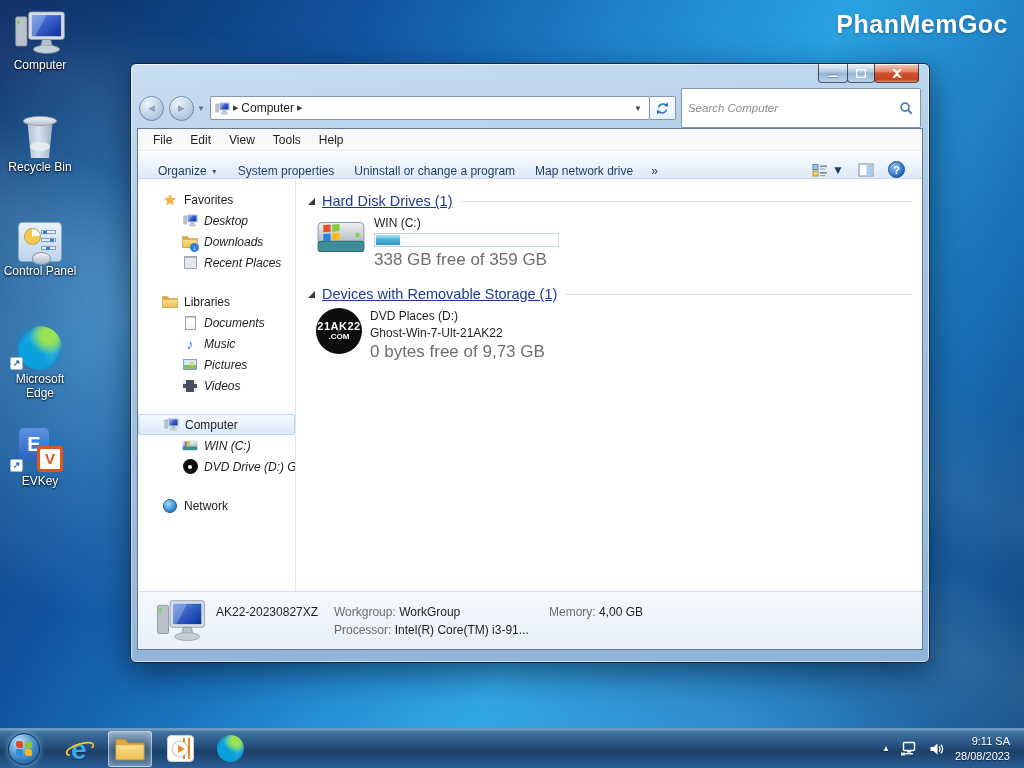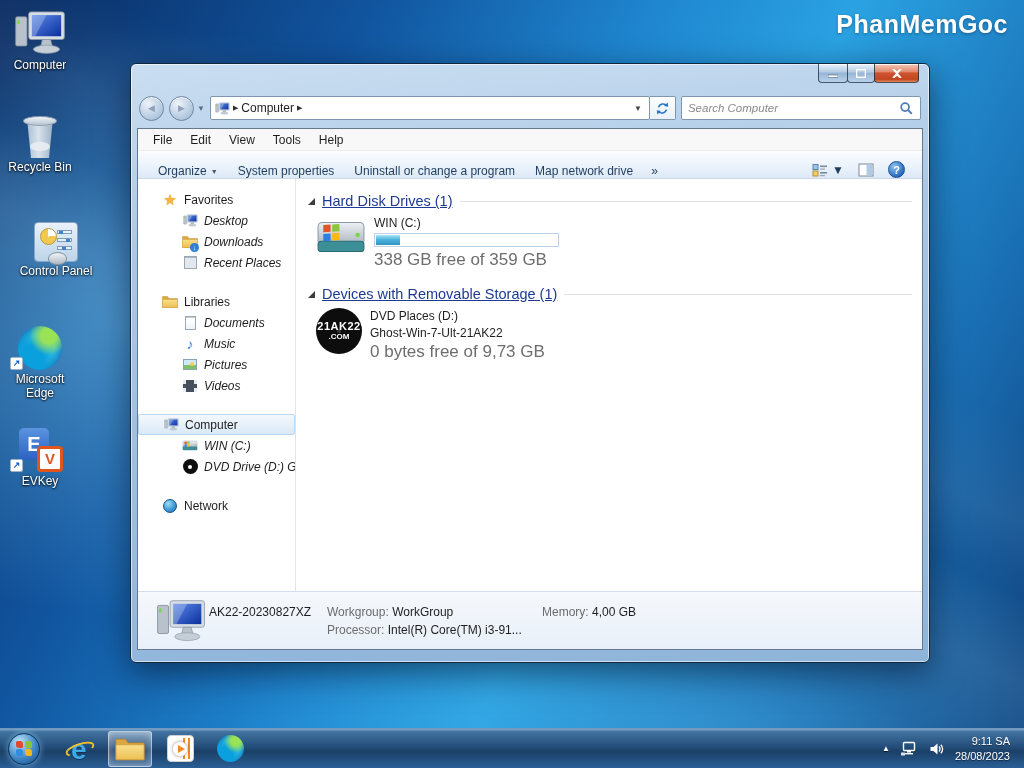--- a/index.html
+++ b/index.html
@@ -58,21 +58,21 @@
   .navrow { display:flex; align-items:center; padding:0 8px 6px 8px; gap:5px; height:34px; }
   .navbtn { width:25px; height:25px; border-radius:50%; border:1px solid #6f86a0;
     background:radial-gradient(circle at 35% 30%, #eef4fa, #b9cde2 60%, #9cb6d2); display:flex; align-items:center; justify-content:center;
     color:#8fa2ba; font-size:11px; box-shadow:inset 0 1px 0 rgba(255,255,255,.9); }
   .navcaret { color:#5b7088; font-size:8px; margin-left:-2px; }
   .addr { flex:0 0 440px; height:24px; background:#fff; border:1px solid #7e97af; border-radius:2px; display:flex; align-items:center; padding:0 4px; gap:3px; font-size:12px; color:#1e1e1e; }
   .addr .crumb-arrow { font-size:7px; color:#333; }
   .addr .flex { flex:1; }
   .addr .dd { font-size:8px; color:#444; padding:0 3px; }
   .refreshbtn { width:26px; height:24px; border:1px solid #7e97af; border-left:none; margin-left:-5px; border-radius:0 2px 2px 0; background:linear-gradient(#fdfeff,#e8f1fa); display:flex; align-items:center; justify-content:center; }
-  .searchbox { flex:1; height:24px; background:#fff; border:1px solid #7e97af; border-radius:2px; display:flex; align-items:center; padding:0 6px; }
+  .searchbox { flex:1; height:40px; background:#fff; border:1px solid #7e97af; border-radius:2px; display:flex; align-items:center; padding:0 6px; }
   .searchbox input { flex:1; border:none; outline:none; font-size:11.5px; font-style:italic; color:#444; font-family:"Liberation Sans",sans-serif; background:transparent; }
   .searchbox input::placeholder { color:#8a8a8a; }
 
   .winbody { margin:0 6px 6px 6px; height:calc(100% - 30px - 40px - 6px); background:#fff; border:1px solid #64788f; display:flex; flex-direction:column; }
 
   .menubar { height:22px; background:#f8f8f8; border-bottom:1px solid #ececec; display:flex; align-items:center; padding-left:6px; }
   .menubar .mi { font-size:12px; color:#1e1e1e; padding:0 9px; }
 
   .cmdbar { height:28px; background:linear-gradient(#fcfdfe, #eef5fc 45%, #dde9f7); border-bottom:1px solid #cdd9e8; display:flex; align-items:flex-end; padding:0 10px; color:#1e3c5c; font-size:12px; }
   .cmd { padding:0 10px; display:flex; align-items:center; gap:4px; white-space:nowrap; }
@@ -101,21 +101,21 @@
   .dbar { width:185px; height:14px; border:1px solid #bcd2e8; background:#fff; padding:1px; margin-bottom:3px; }
   .dbar .fill { height:100%; background:linear-gradient(#a8e7f8,#4fb4dc 45%,#2d94c4); }
   .dfree { font-size:17px; color:#6e6e6e; }
 
   .disc { width:46px; height:46px; border-radius:50%; background:radial-gradient(circle at 50% 50%, #333 0 6%, #0d0d0d 7%); color:#fff; display:flex; flex-direction:column; align-items:center; justify-content:center; line-height:1; flex:0 0 46px; }
   .disc .l1 { font-size:11px; font-weight:700; letter-spacing:.5px; }
   .disc .l2 { font-size:8px; font-weight:700; margin-top:1px; }
   .disc-mini { width:15px; height:15px; border-radius:50%; background:#0d0d0d; position:relative; }
   .disc-mini::after { content:""; position:absolute; left:5.5px; top:5.5px; width:4px; height:4px; border-radius:50%; background:#fff; }
 
-  .details { height:58px; border-top:1px solid #d3deea; background:linear-gradient(#f5f8fc,#e9f0f9); display:flex; align-items:center; padding:4px 10px; gap:3px; }
+  .details { height:58px; border-top:1px solid #d3deea; background:linear-gradient(#f5f8fc,#e9f0f9); display:flex; align-items:center; padding:4px 10px; gap:10px; }
   .dgrid { display:grid; grid-template-columns:118px 215px auto; grid-template-rows:18px 18px; align-items:center; font-size:12px; }
   .dval { color:#1e1e1e; } .dlbl { color:#6c6c6c; }
   .pair { white-space:nowrap; overflow:hidden; }
 
   
   .star { color:#f6b73c; font-size:15px; text-shadow:0 0 1px #b8860b; }
   .note { color:#2f7ed8; font-size:14px; font-weight:700; }
   .doc { width:11px; height:14px; background:linear-gradient(#fff,#fff 30%, #eef2f6); border:1px solid #9aa7b5; box-shadow:inset 0 3px 0 -2px #c4ccd4, inset 0 6px 0 -5px #c4ccd4; }
   .pic { width:14px; height:11px; border:1px solid #8aa0b5; background:linear-gradient(#cfe9fa 0 55%, #7fc06a 55% 100%); position:relative; }
   .pic::after { content:""; position:absolute; right:2px; top:2px; width:4px; height:4px; border-radius:50%; background:#f7d14e; }
@@ -238,21 +238,21 @@
   <div class="dicon" style="left:2px; top:110px">
     <div class="art">
       <div class="bin">
           <div class="body"></div>
           <div class="rim"></div>
           <div class="paper"></div>
         </div>
     </div>
     <div class="lbl">Recycle Bin</div>
   </div>
-  <div class="dicon" style="left:18px; top:214px">
+  <div class="dicon" style="left:2px; top:214px">
     <div class="art">
       <div class="cpanel">
         <div class="pie"></div>
         <div class="sl" style="top:7px">
             <i></i>
           </div>
         <div class="sl" style="top:15px">
             <i style="left:8px"></i>
           </div>
         <div class="sl" style="top:23px">

